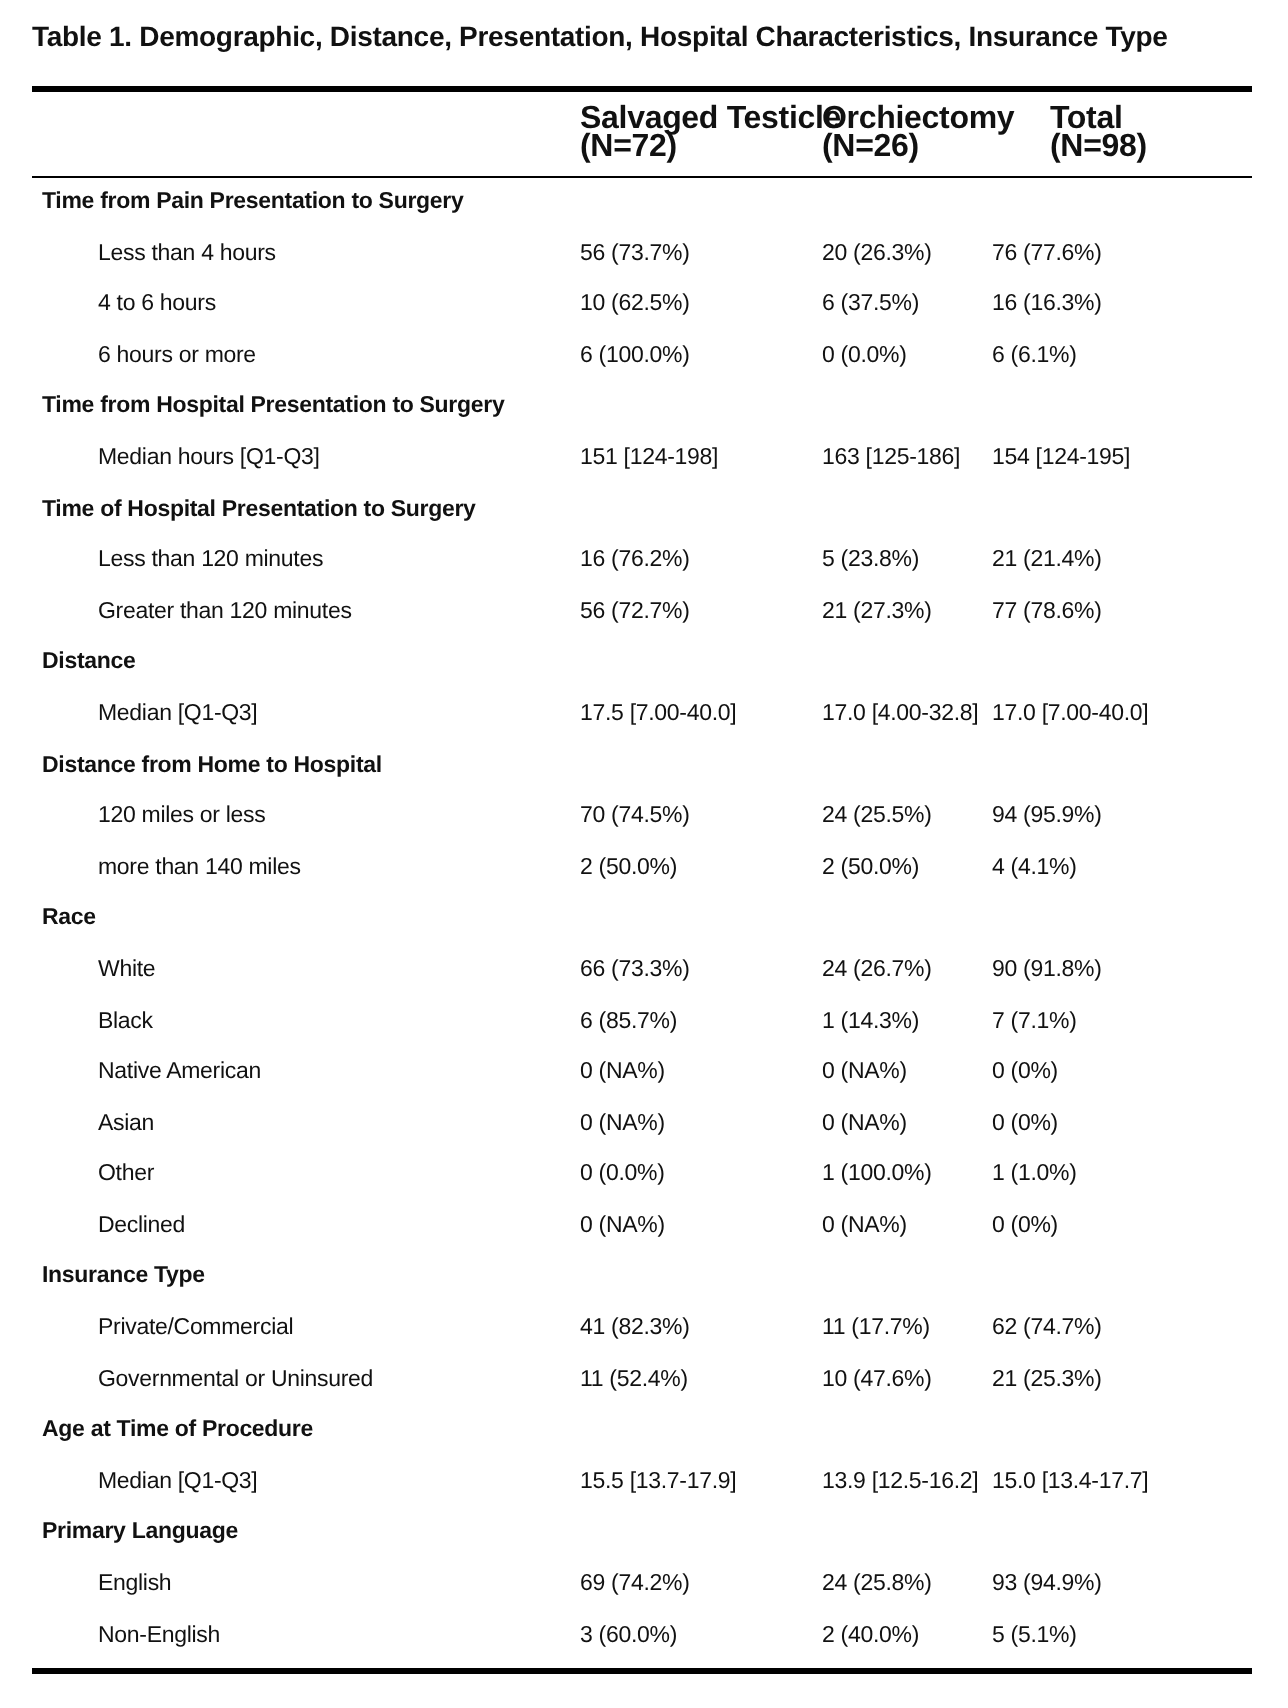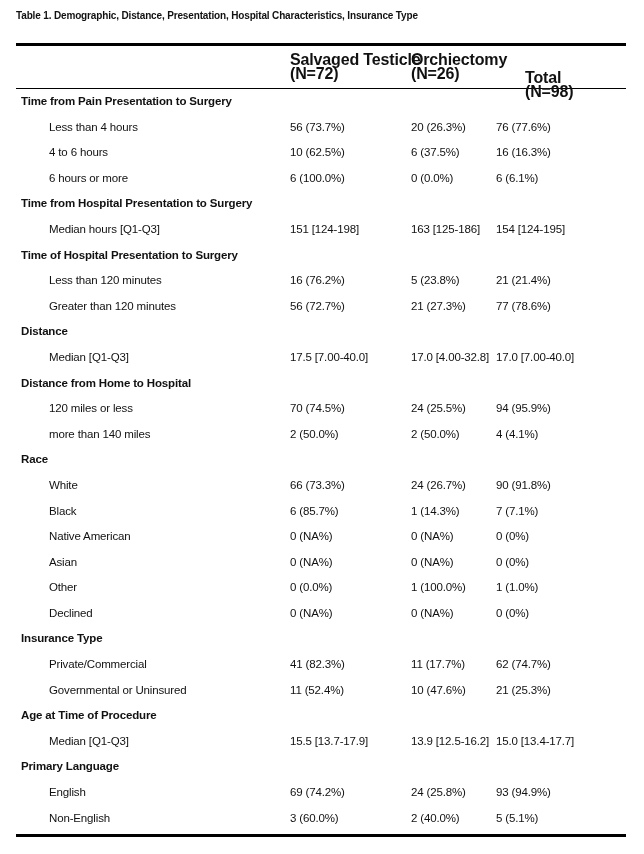--- a/index.html
+++ b/index.html
@@ -12,21 +12,21 @@
       height: 854px;
       position: relative;
       overflow: hidden;
       font-family: "Liberation Sans", "DejaVu Sans", sans-serif;
       color: #111111;
     }
     .title {
       position: absolute;
       left: 16px;
       top: 10px;
-      font-size: 10px;
+      font-size: 14px;
       font-weight: bold;
       letter-spacing: -0.15px;
       white-space: nowrap;
     }
     .table-wrap {
       position: absolute;
       left: 16px;
       top: 43px;
       width: 610px;
     }
@@ -48,21 +48,21 @@
       letter-spacing: -0.15px;
     }
     .header-cell {
       position: absolute;
       top: 7px;
       line-height: 14px;
       white-space: nowrap;
     }
     .col1 { left: 274px; }
     .col2 { left: 395px; }
-    .col3 { left: 509px; margin-top: 18px; }
+    .col3 { left: 509px; }
     .body-rows {
       padding-top: 0px;
     }
     .row {
       position: relative;
       height: 25.6px;
       font-size: 11.5px;
       letter-spacing: -0.15px;
       white-space: nowrap;
     }

